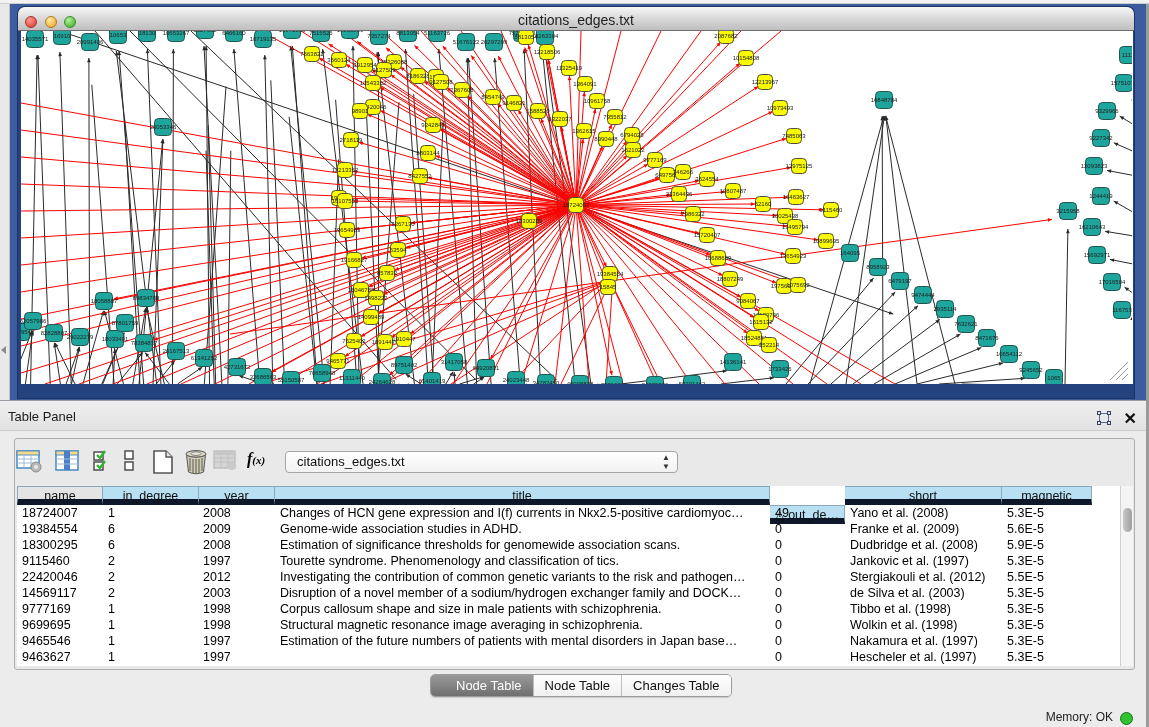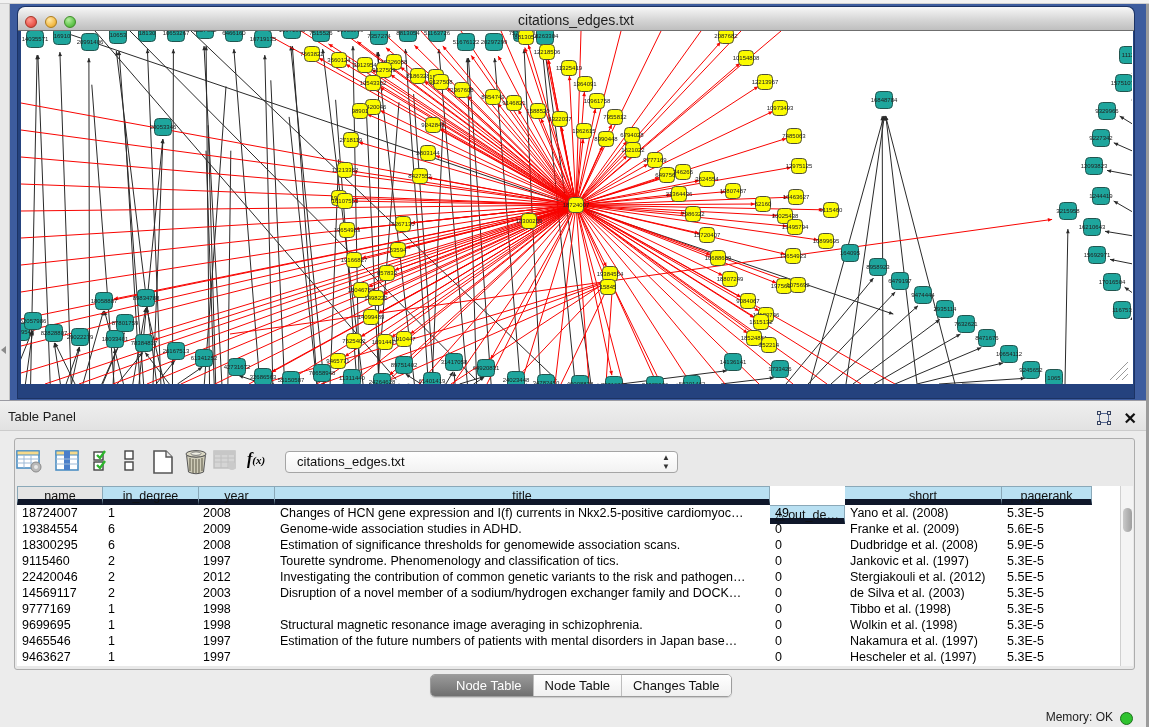--- a/index.html
+++ b/index.html
@@ -898,21 +898,21 @@
       </svg>
       <div class="ticon" style="left:233px;top:12px;position:absolute;font-size:16px;font-style:italic;font-weight:bold;font-family:'Liberation Serif',serif;">f<span style="font-size:11px;">(x)</span></div>
       <div id="combo">citations_edges.txt<div class="arr">▲<br>▼</div></div>
       <div id="tbl">
         <div class="th" style="left:0px;width:86px;background:#e4e4e4;border-left:1px solid #8aa8b8;">name</div>
         <div class="th" style="left:86px;width:96px;">in_degree</div>
         <div class="th" style="left:182px;width:76px;">year</div>
         <div class="th" style="left:258px;width:495px;">title</div>
         <div class="th" style="left:753px;width:75px;margin-top:19px;">△ out_de…</div>
         <div class="th" style="left:828px;width:157px;">short</div>
-        <div class="th" style="left:985px;width:90px;">pagerank</div>
+        <div class="th" style="left:985px;width:90px;">magnetic</div>
         <div style="position:absolute;left:0;top:19px;width:100%;">
 <div class="tr">
               <span class="c0">18724007</span>
               <span class="c1">1</span>
               <span class="c2">2008</span>
               <span class="c3">Changes of HCN gene expression and I(f) currents in Nkx2.5-positive cardiomyoc…</span>
               <span class="c4">49</span>
               <span class="c5">Yano et al. (2008)</span>
               <span class="c6">5.3E-5</span>
             </div>
@@ -958,20 +958,21 @@
               <span class="c2">2003</span>
               <span class="c3">Disruption of a novel member of a sodium/hydrogen exchanger family and DOCK…</span>
               <span class="c4">0</span>
               <span class="c5">de Silva et al. (2003)</span>
               <span class="c6">5.3E-5</span>
             </div>
 <div class="tr">
               <span class="c0">9777169</span>
               <span class="c1">1</span>
               <span class="c2">1998</span>
+              <span class="c3">Corpus callosum shape and size in male patients with schizophrenia.</span>
               <span class="c4">0</span>
               <span class="c5">Tibbo et al. (1998)</span>
               <span class="c6">5.3E-5</span>
             </div>
 <div class="tr">
               <span class="c0">9699695</span>
               <span class="c1">1</span>
               <span class="c2">1998</span>
               <span class="c3">Structural magnetic resonance image averaging in schizophrenia.</span>
               <span class="c4">0</span>

